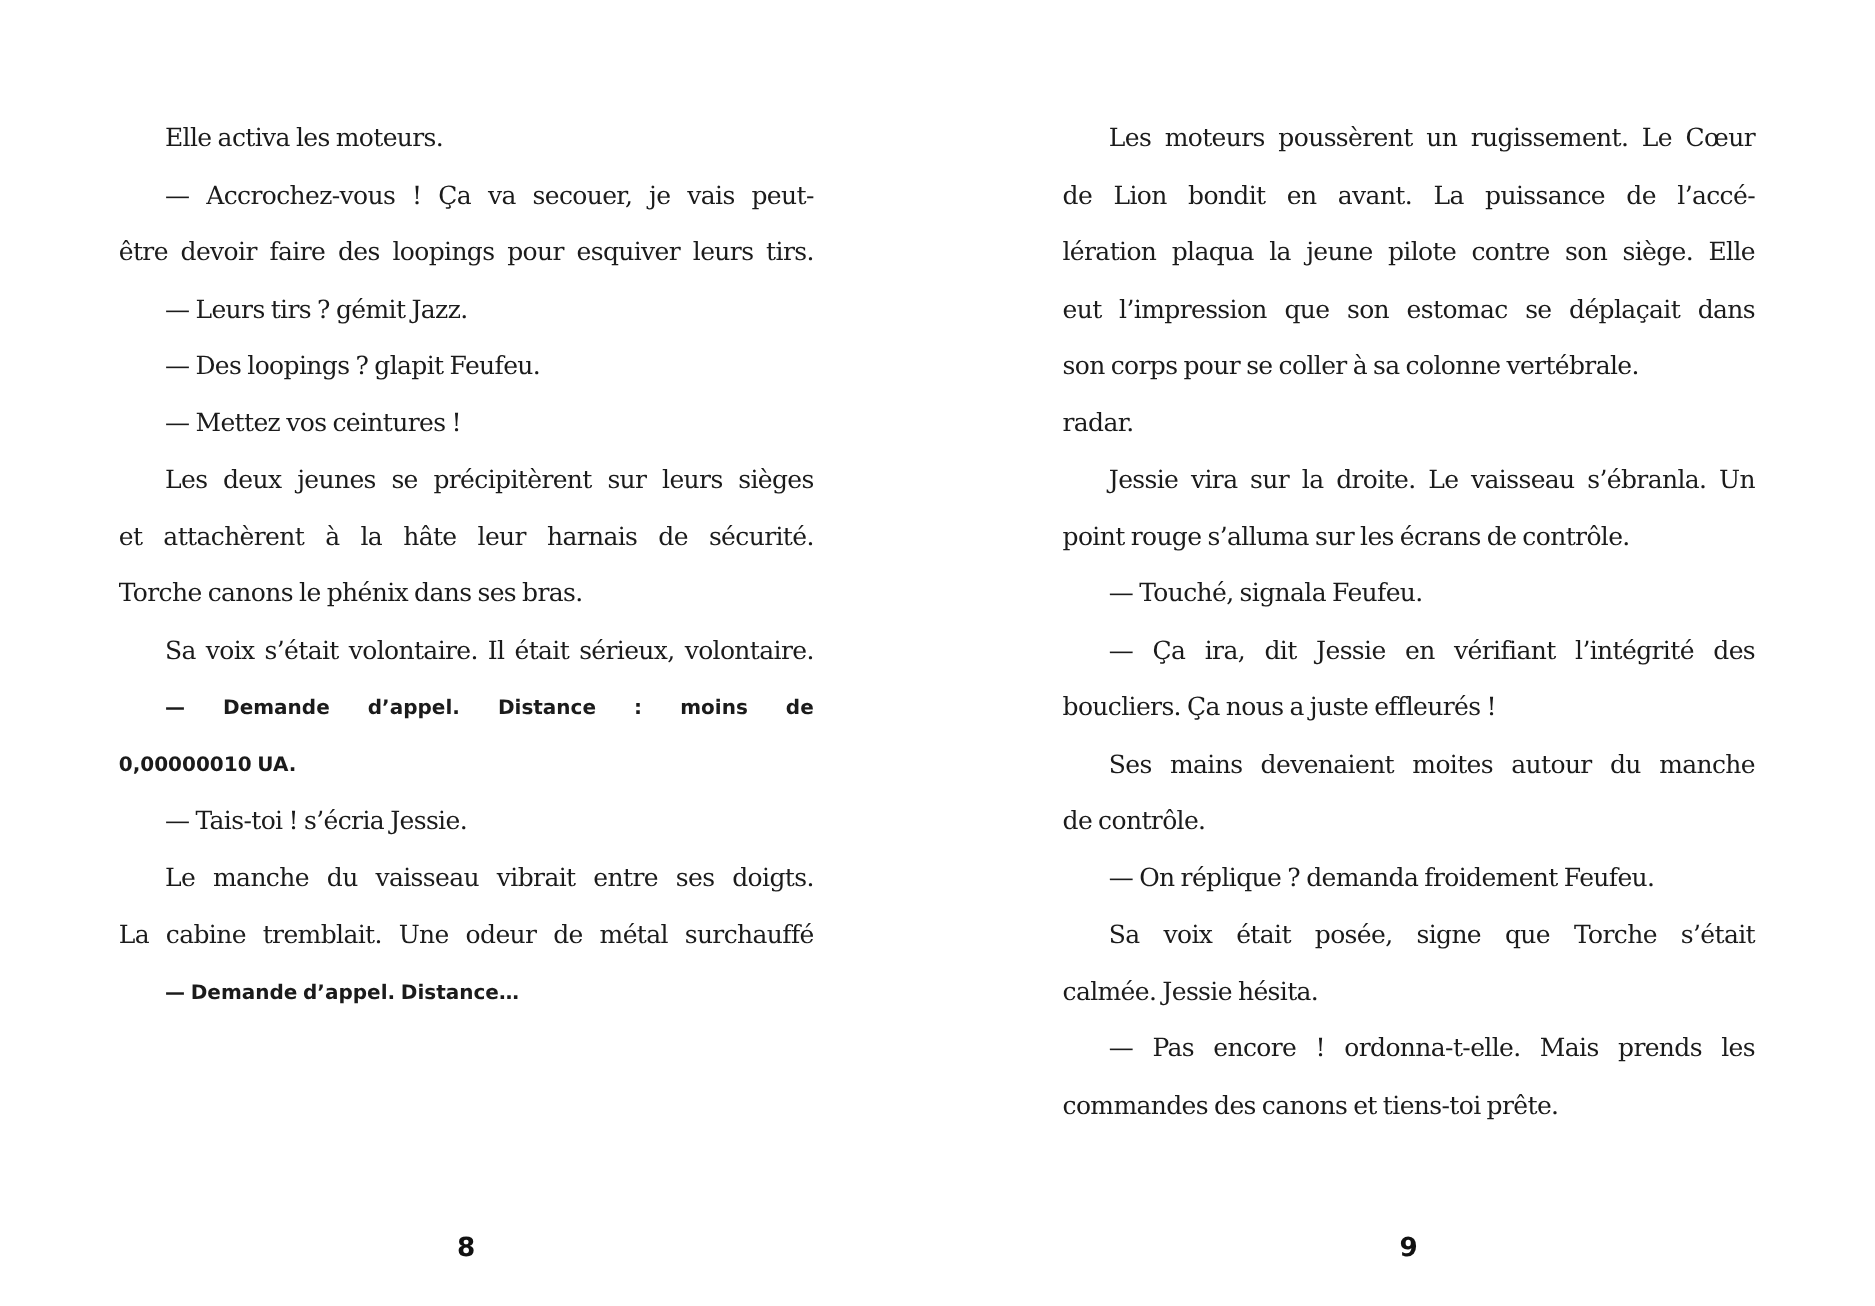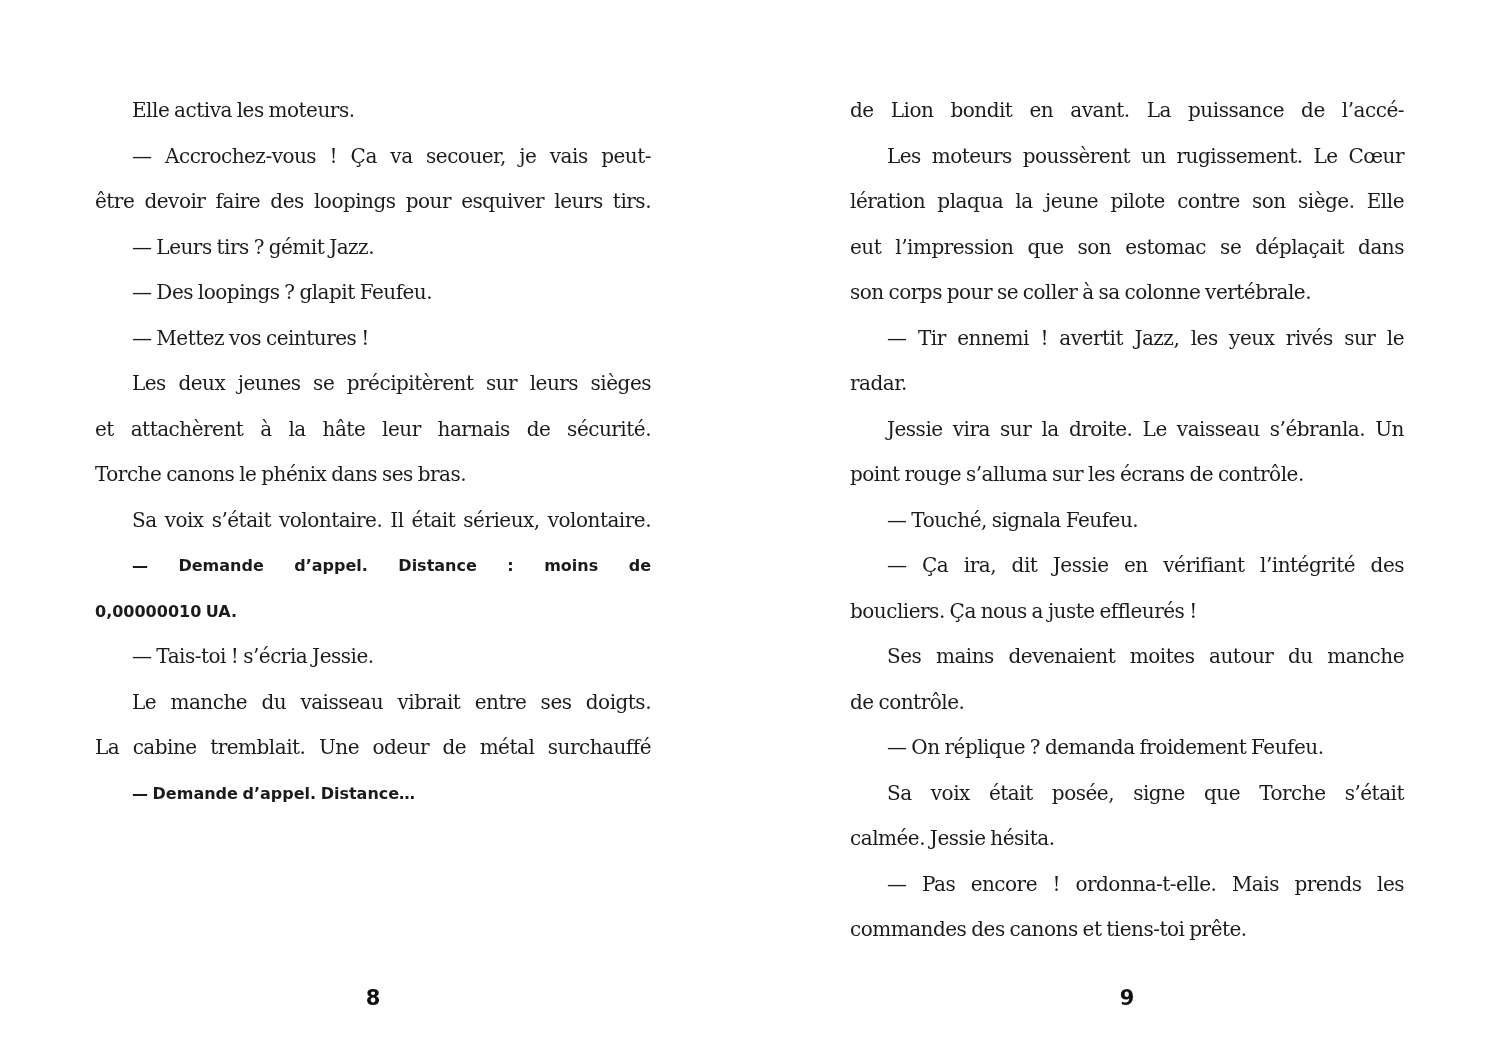--- a/index.html
+++ b/index.html
@@ -84,26 +84,25 @@
       <p class="line indent">— Tais-toi ! s’écria Jessie.</p>
       <p class="line indent justify">Le manche du vaisseau vibrait entre ses doigts.</p>
       <p class="line justify">La cabine tremblait. Une odeur de métal surchauffé</p>
       <p class="line indent tech">— Demande d’appel. Distance…</p>
     </div>
     <div class="page-number">8</div>
   </section>
 
   <section class="page page-right">
     <div class="text-block">
+      <p class="line indent justify">Les moteurs poussèrent un rugissement. Le Cœur</p>
       <p class="line justify">de Lion bondit en avant. La puissance de l’accé-</p>
-      <p class="line indent justify">Les moteurs poussèrent un rugissement. Le Cœur</p>
       <p class="line justify">lération plaqua la jeune pilote contre son siège. Elle</p>
       <p class="line justify">eut l’impression que son estomac se déplaçait dans</p>
       <p class="line">son corps pour se coller à sa colonne vertébrale.</p>
-      <p class="line indent justify">— Tir ennemi ! avertit Jazz, les yeux rivés sur le</p>
       <p class="line">radar.</p>
       <p class="line indent justify">Jessie vira sur la droite. Le vaisseau s’ébranla. Un</p>
       <p class="line">point rouge s’alluma sur les écrans de contrôle.</p>
       <p class="line indent">— Touché, signala Feufeu.</p>
       <p class="line indent justify">— Ça ira, dit Jessie en vérifiant l’intégrité des</p>
       <p class="line">boucliers. Ça nous a juste effleurés !</p>
       <p class="line indent justify">Ses mains devenaient moites autour du manche</p>
       <p class="line">de contrôle.</p>
       <p class="line indent">— On réplique ? demanda froidement Feufeu.</p>
       <p class="line indent justify">Sa voix était posée, signe que Torche s’était</p>

